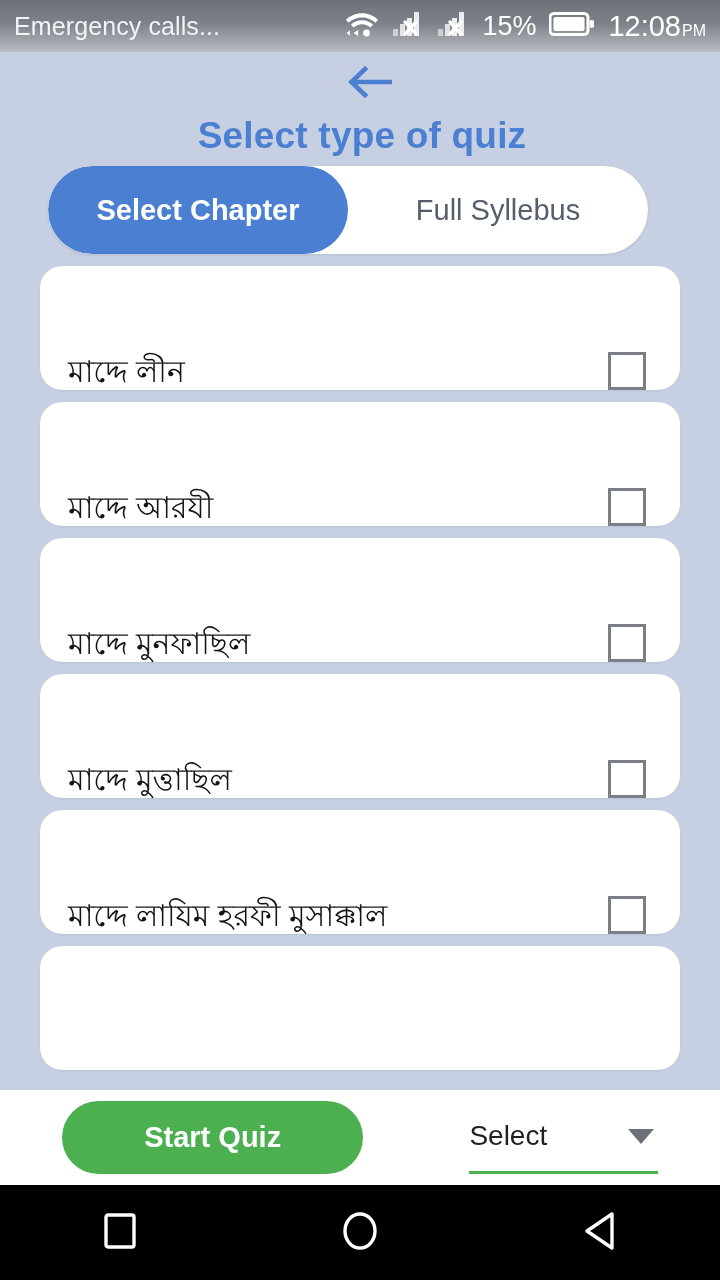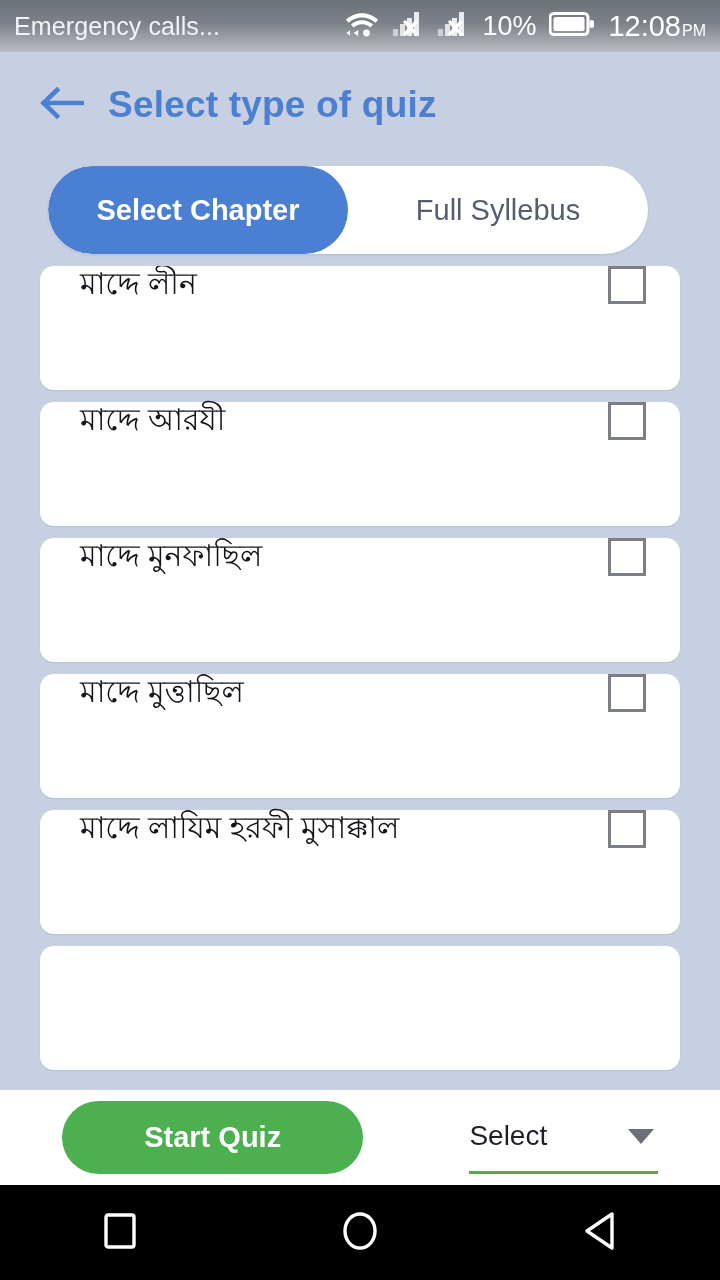--- a/index.html
+++ b/index.html
@@ -35,21 +35,21 @@
   }
   .sb-icon { display:block; }
   #sb-batt-pct { font-size:27px; color:#fff; font-weight:400; }
   #sb-time { font-size:29px; color:#fff; display:flex; align-items:baseline; }
   #sb-ampm { font-size:16px; margin-left:1px; }
 
   
   #header {
     position:absolute; top:52px; left:0;
     width:720px; height:105px;
-    display:flex; align-items:center;
+    display:flex; align-items:center;flex-direction:column;
   }
   #back-btn {
     width:86px; height:86px; margin-left:18px;
     display:flex; align-items:center; justify-content:center;
     cursor:pointer;
   }
   #page-title {
     font-size:37px; color:#4a7fd1; font-weight:600;
     margin-left:4px; letter-spacing:.2px;
   }
@@ -79,23 +79,23 @@
   #list {
     position:absolute; top:266px; left:0;
     width:720px; height:822px;
     overflow:hidden;
   }
   .card {
     position:relative;
     width:640px; margin:0 auto 12px auto;
     height:124px;
     background:#ffffff;
-    border-radius:14px;
-    display:flex; align-items:flex-start;
-    padding:0 34px 0 40px;
+    border-radius:22px;
+    display:flex; align-items:flex-end;
+    padding:0 34px 0 28px;
     box-shadow:0 1px 2px rgba(0,0,0,.07);
     cursor:pointer;
   }
   .card-label {
     font-size:30px; color:#111418;
     font-family:"Liberation Sans","DejaVu Sans",sans-serif;
     line-height:1.2;
     flex:1 1 auto;
   }
   .card-check {
@@ -183,21 +183,21 @@
       </span>
       <span class="sb-icon">
         <svg width="32" height="28" viewBox="0 0 32 28">
           <rect x="1" y="19" width="5" height="7" fill="#ffffff" opacity=".55"></rect>
           <rect x="8" y="14" width="5" height="12" fill="#ffffff" opacity=".75"></rect>
           <rect x="15" y="8" width="5" height="18" fill="#ffffff" opacity=".85"></rect>
           <rect x="22" y="2" width="5" height="24" fill="#ffffff" opacity=".85"></rect>
           <path d="M13 12 L24 24 M24 12 L13 24" stroke="#ffffff" stroke-width="3.4" fill="none" stroke-linecap="round"></path>
         </svg>
       </span>
-      <span id="sb-batt-pct">10%</span>
+      <span id="sb-batt-pct">15%</span>
       <span class="sb-icon">
         <svg width="46" height="26" viewBox="0 0 46 26">
           <rect x="1" y="2.5" width="38" height="21" rx="4" ry="4" fill="none" stroke="#ffffff" stroke-width="3"></rect>
           <rect x="4.5" y="6" width="31" height="14" rx="2" ry="2" fill="#ffffff"></rect>
           <rect x="40.5" y="9" width="4.5" height="8" rx="2" ry="2" fill="#ffffff"></rect>
         </svg>
       </span>
       <span id="sb-time">
         <span>12:08</span>
           <span id="sb-ampm">PM</span>

